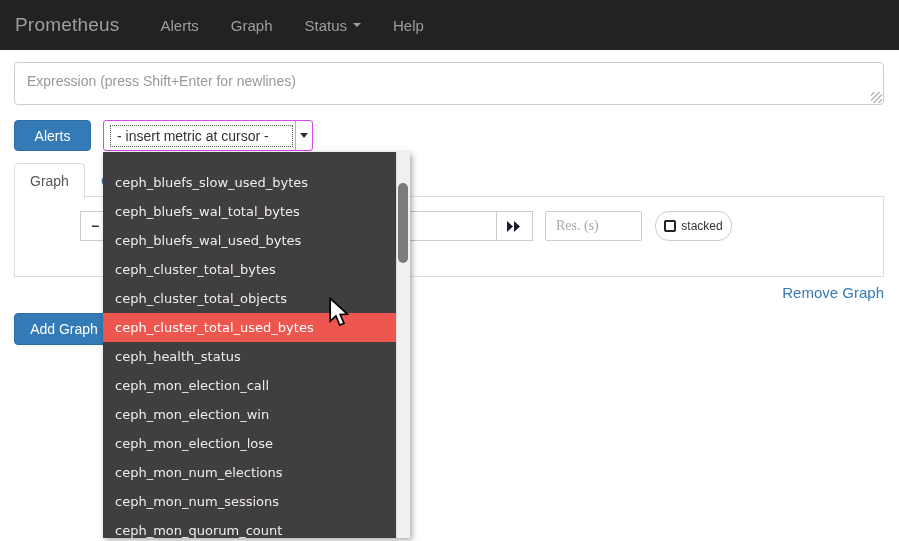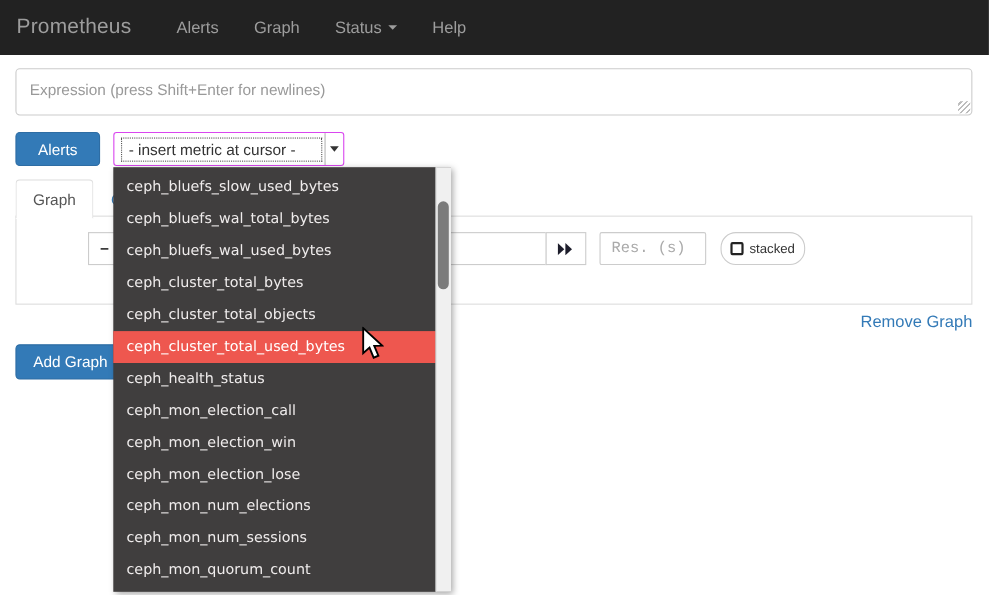--- a/index.html
+++ b/index.html
@@ -48,32 +48,32 @@
   .tab{font-size:14px;padding:9px 15px;border-radius:4px 4px 0 0;cursor:pointer;}
   .tab.active{background:#fff;border:1px solid #ddd;border-bottom:1px solid #fff;color:#555;}
   .tab.inactive{color:var(--accent);border:1px solid transparent;}
   .panel{position:absolute;left:14px;top:196px;width:870px;height:81px;border:1px solid #ddd;background:#fff;}
   .ctl{position:absolute;height:30px;border:1px solid #ccc;background:#fff;
     display:flex;align-items:center;justify-content:center;font-size:14px;color:#333;}
   .minus-btn{left:80px;top:211px;width:30px;cursor:pointer;font-weight:bold;}
   .datetime-input{left:240px;top:211px;width:257px;}
   .fwd-btn{left:496px;top:211px;width:37px;cursor:pointer;}
   .res-input{position:absolute;left:545px;top:211px;width:97px;height:30px;border:1px solid #ccc;
-    border-radius:2px;padding:0 10px;font-size:14px;color:#c2410c;font-family:Liberation Mono, monospace;}
+    border-radius:2px;padding:0 10px;font-size:14px;color:#c2410c;font-family:Liberation Serif, serif;}
   .res-input::placeholder{color:#aaa;}
   .stacked-btn{left:655px;top:211px;width:77px;cursor:pointer;gap:5px;border-radius:14px;}
   .checkbox-square{width:12px;height:12px;border:2px solid #222;border-radius:2px;display:inline-block;}
   .stacked-label{font-size:12px;color:#333;}
 
   .remove-graph{position:absolute;top:284px;right:15px;color:var(--accent);font-size:15px;cursor:pointer;}
   .add-graph{left:14px;top:313px;width:100px;height:32px;z-index:1;}
 
   
   .dropdown{position:absolute;left:103px;top:152px;width:307px;height:386px;
-    background:var(--dropdown-bg);z-index:10;box-shadow:2px 2px 6px rgba(0,0,0,.35);padding-top:4px;}
+    background:var(--dropdown-bg);z-index:10;box-shadow:2px 2px 6px rgba(0,0,0,.35);padding-top:16px;}
   .dd-item{height:29px;line-height:29px;padding-left:12px;width:293px;
     font-family:"DejaVu Sans",sans-serif;font-size:13px;color:var(--dropdown-text);
     white-space:nowrap;overflow:hidden;cursor:pointer;}
   .dd-item.highlighted{background:var(--highlight);color:#fff;}
   .dd-track{position:absolute;right:0;top:0;width:14px;height:386px;background:#f0f0f0;
     border-left:1px solid #dcdcdc;}
   .dd-thumb{position:absolute;right:2px;top:31px;width:10px;height:80px;background:#7b7b7b;
     border-radius:5px;cursor:pointer;}
 
   .cursor{position:absolute;left:327px;top:297px;width:22px;height:30px;z-index:20;pointer-events:none;}

